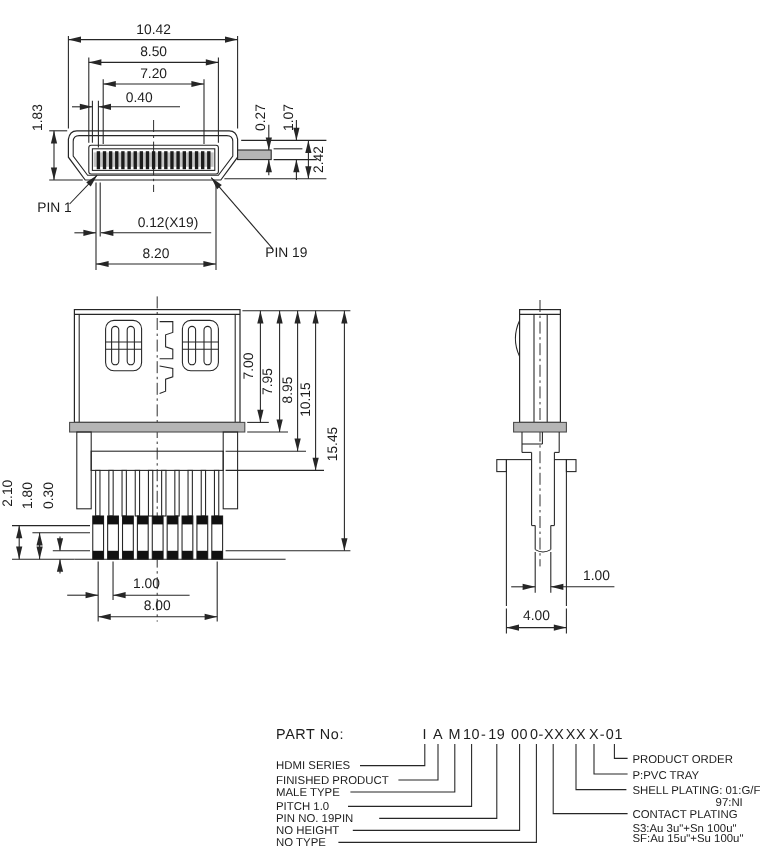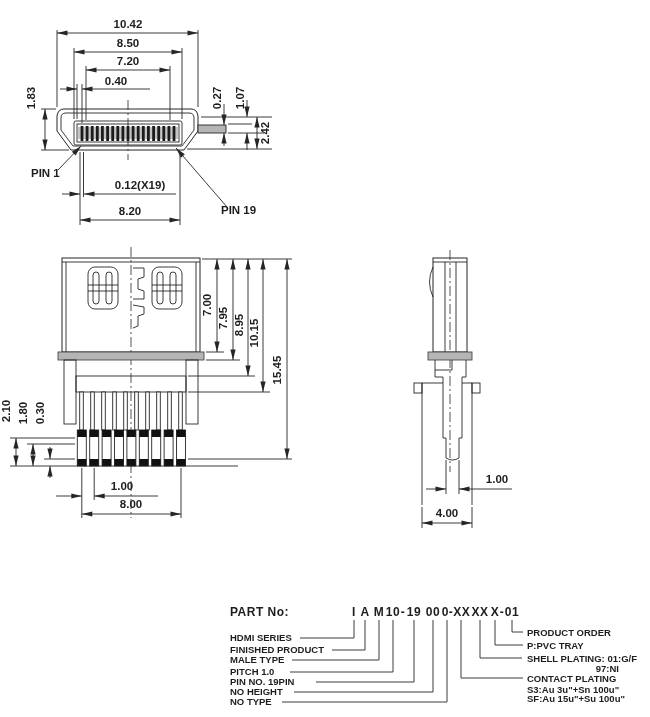--- a/index.html
+++ b/index.html
@@ -1,16 +1,16 @@
 <!DOCTYPE html>
 <html><head>
 <meta charset="utf-8">
 <style>
   html,body{margin:0;padding:0;background:#fff;}
-  .stage{position:relative;width:650px;height:717px;background:#ffffff;overflow:hidden;font-weight:bold;}
+  .stage{position:relative;width:650px;height:717px;background:#ffffff;overflow:hidden;}
   svg{position:absolute;left:0;top:0;}
   .s  {stroke:#262626;stroke-width:1;fill:none;}
   .s9 {stroke:#262626;stroke-width:.9;fill:none;}
   .cl {stroke:#262626;stroke-width:.8;fill:none;stroke-dasharray:10 3 2 3;}
   .dimtxt{font-family:"Liberation Sans",sans-serif;font-size:11.5px;fill:#1d1d1d;}
   .lbltxt{font-family:"Liberation Sans",sans-serif;font-size:9.5px;fill:#1d1d1d;}
   .pntxt {font-family:"Liberation Sans",sans-serif;font-size:12px;fill:#1d1d1d;letter-spacing:.5px;}
 </style>
 </head>
 <body>

